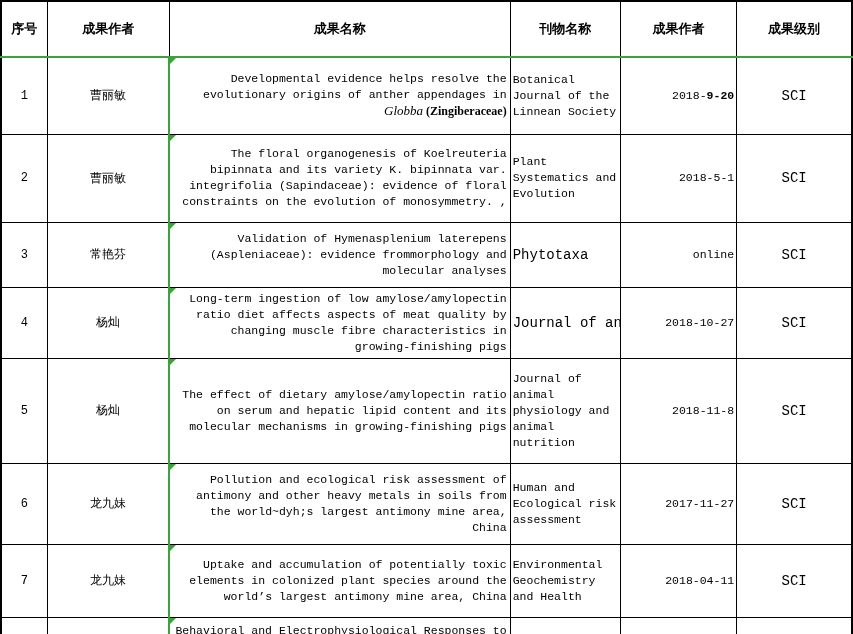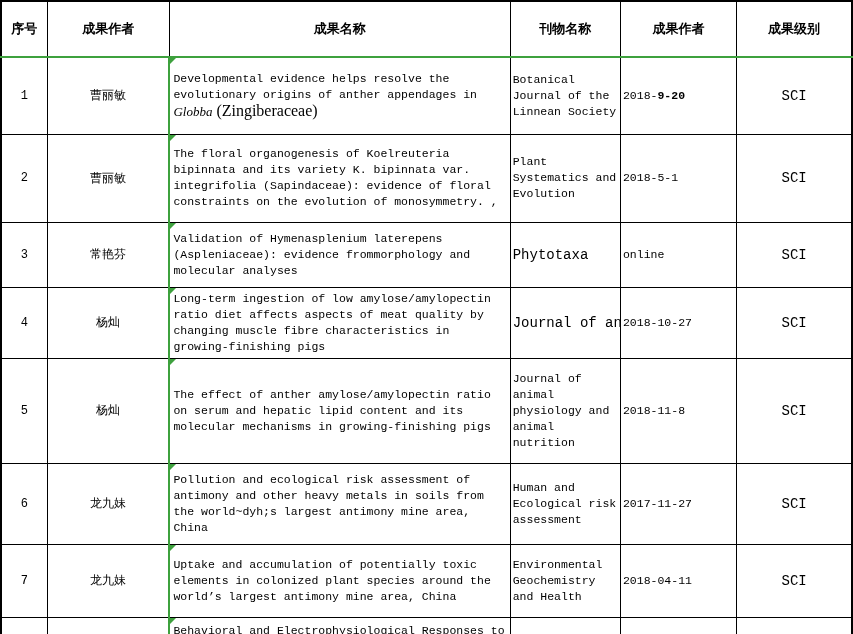--- a/index.html
+++ b/index.html
@@ -38,30 +38,30 @@
     position: relative;
     border-left: 2px solid var(--green);
     padding: 0 3px;
   }
   td.c-title .title-text,
   td.c-journal, td.c-date, td.c-level {
     font-family: "Liberation Mono", monospace;
     font-size: 11.5px;
     line-height: 16px;
   }
-  td.c-title .title-text { white-space: pre; display: block; }
+  td.c-title .title-text { white-space: pre; display: block; text-align: right; }
   td.c-journal { padding: 12px 2px; white-space: pre; }
-  td.c-date { padding: 4px 2px; white-space: nowrap; }
+  td.c-date { padding: 4px 2px; white-space: nowrap; text-align: right; }
   td.c-level { font-size: 14px; }
   .tri {
     position: absolute; top: 0; left: 0; width: 0; height: 0;
     border-top: 6px solid var(--green);
     border-right: 6px solid transparent;
   }
-  .serif { font-family: "Liberation Serif", serif; font-size: 16px; }
+  .serif { font-family: "Liberation Serif", serif; font-size: 12px; font-weight: bold; }
   .italic-serif { font-family: "Liberation Serif", serif; font-size: 13px; font-style: italic; margin-top: 8px; }
   .bold { font-weight: bold; }
   .large { font-size: 14px !important; line-height: 18px !important; margin-top: 40px; }
   .nowrap { white-space: nowrap !important; }
 </style>
 </head>
 <body>
 
 <table class="results">
   <colgroup>
@@ -139,21 +139,21 @@
         </td>
     <td class="c-journal large nowrap">Journal of ani</td>
     <td class="c-date"><span>2018-10-27</span></td>
     <td class="c-level">SCI</td>
   </tr>
       <tr style="height: 82px;">
     <td class="c-no">5</td>
     <td class="c-author">杨灿</td>
     <td class="c-title">
           <span class="tri"></span>
-          <span class="title-text"><span>The effect of anther amylose/amylopectin ratio
+          <span class="title-text"><span>The effect of dietary amylose/amylopectin ratio
 on serum and hepatic lipid content and its
 molecular mechanisms in growing-finishing pigs</span></span>
         </td>
     <td class="c-journal">Journal of
 animal
 physiology and
 animal
 nutrition</td>
     <td class="c-date"><span>2018-11-8</span></td>
     <td class="c-level">SCI</td>

